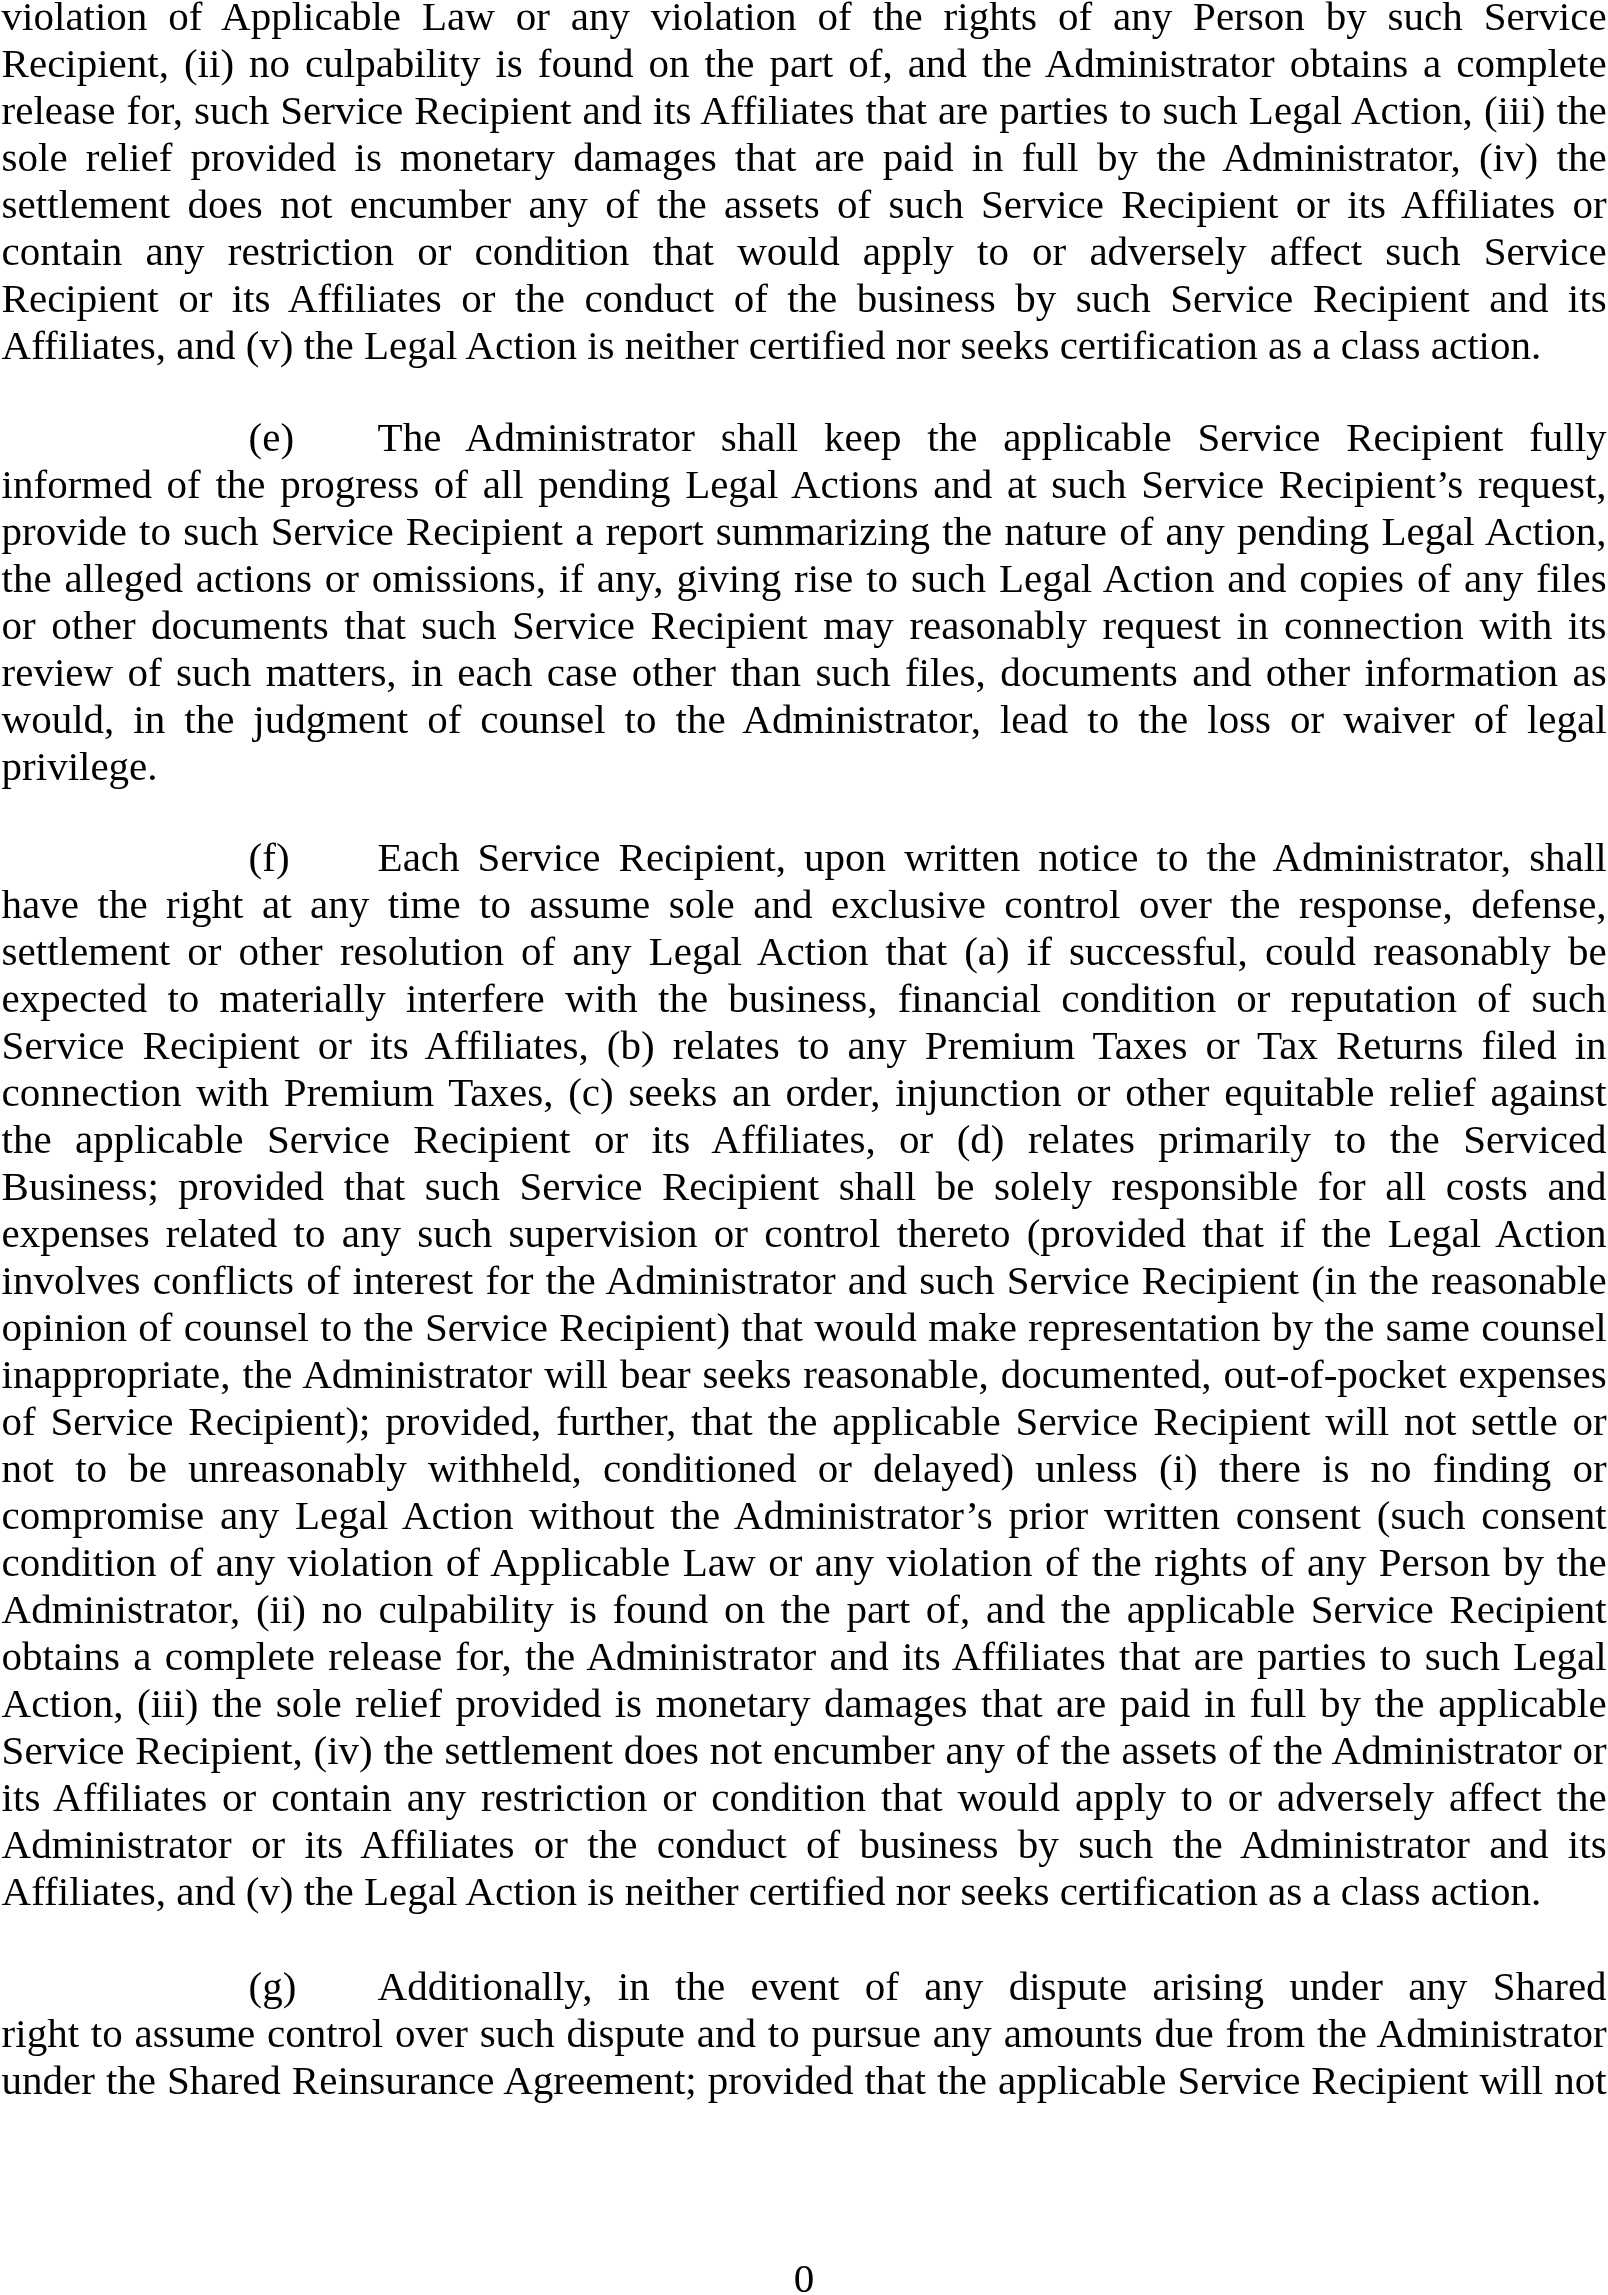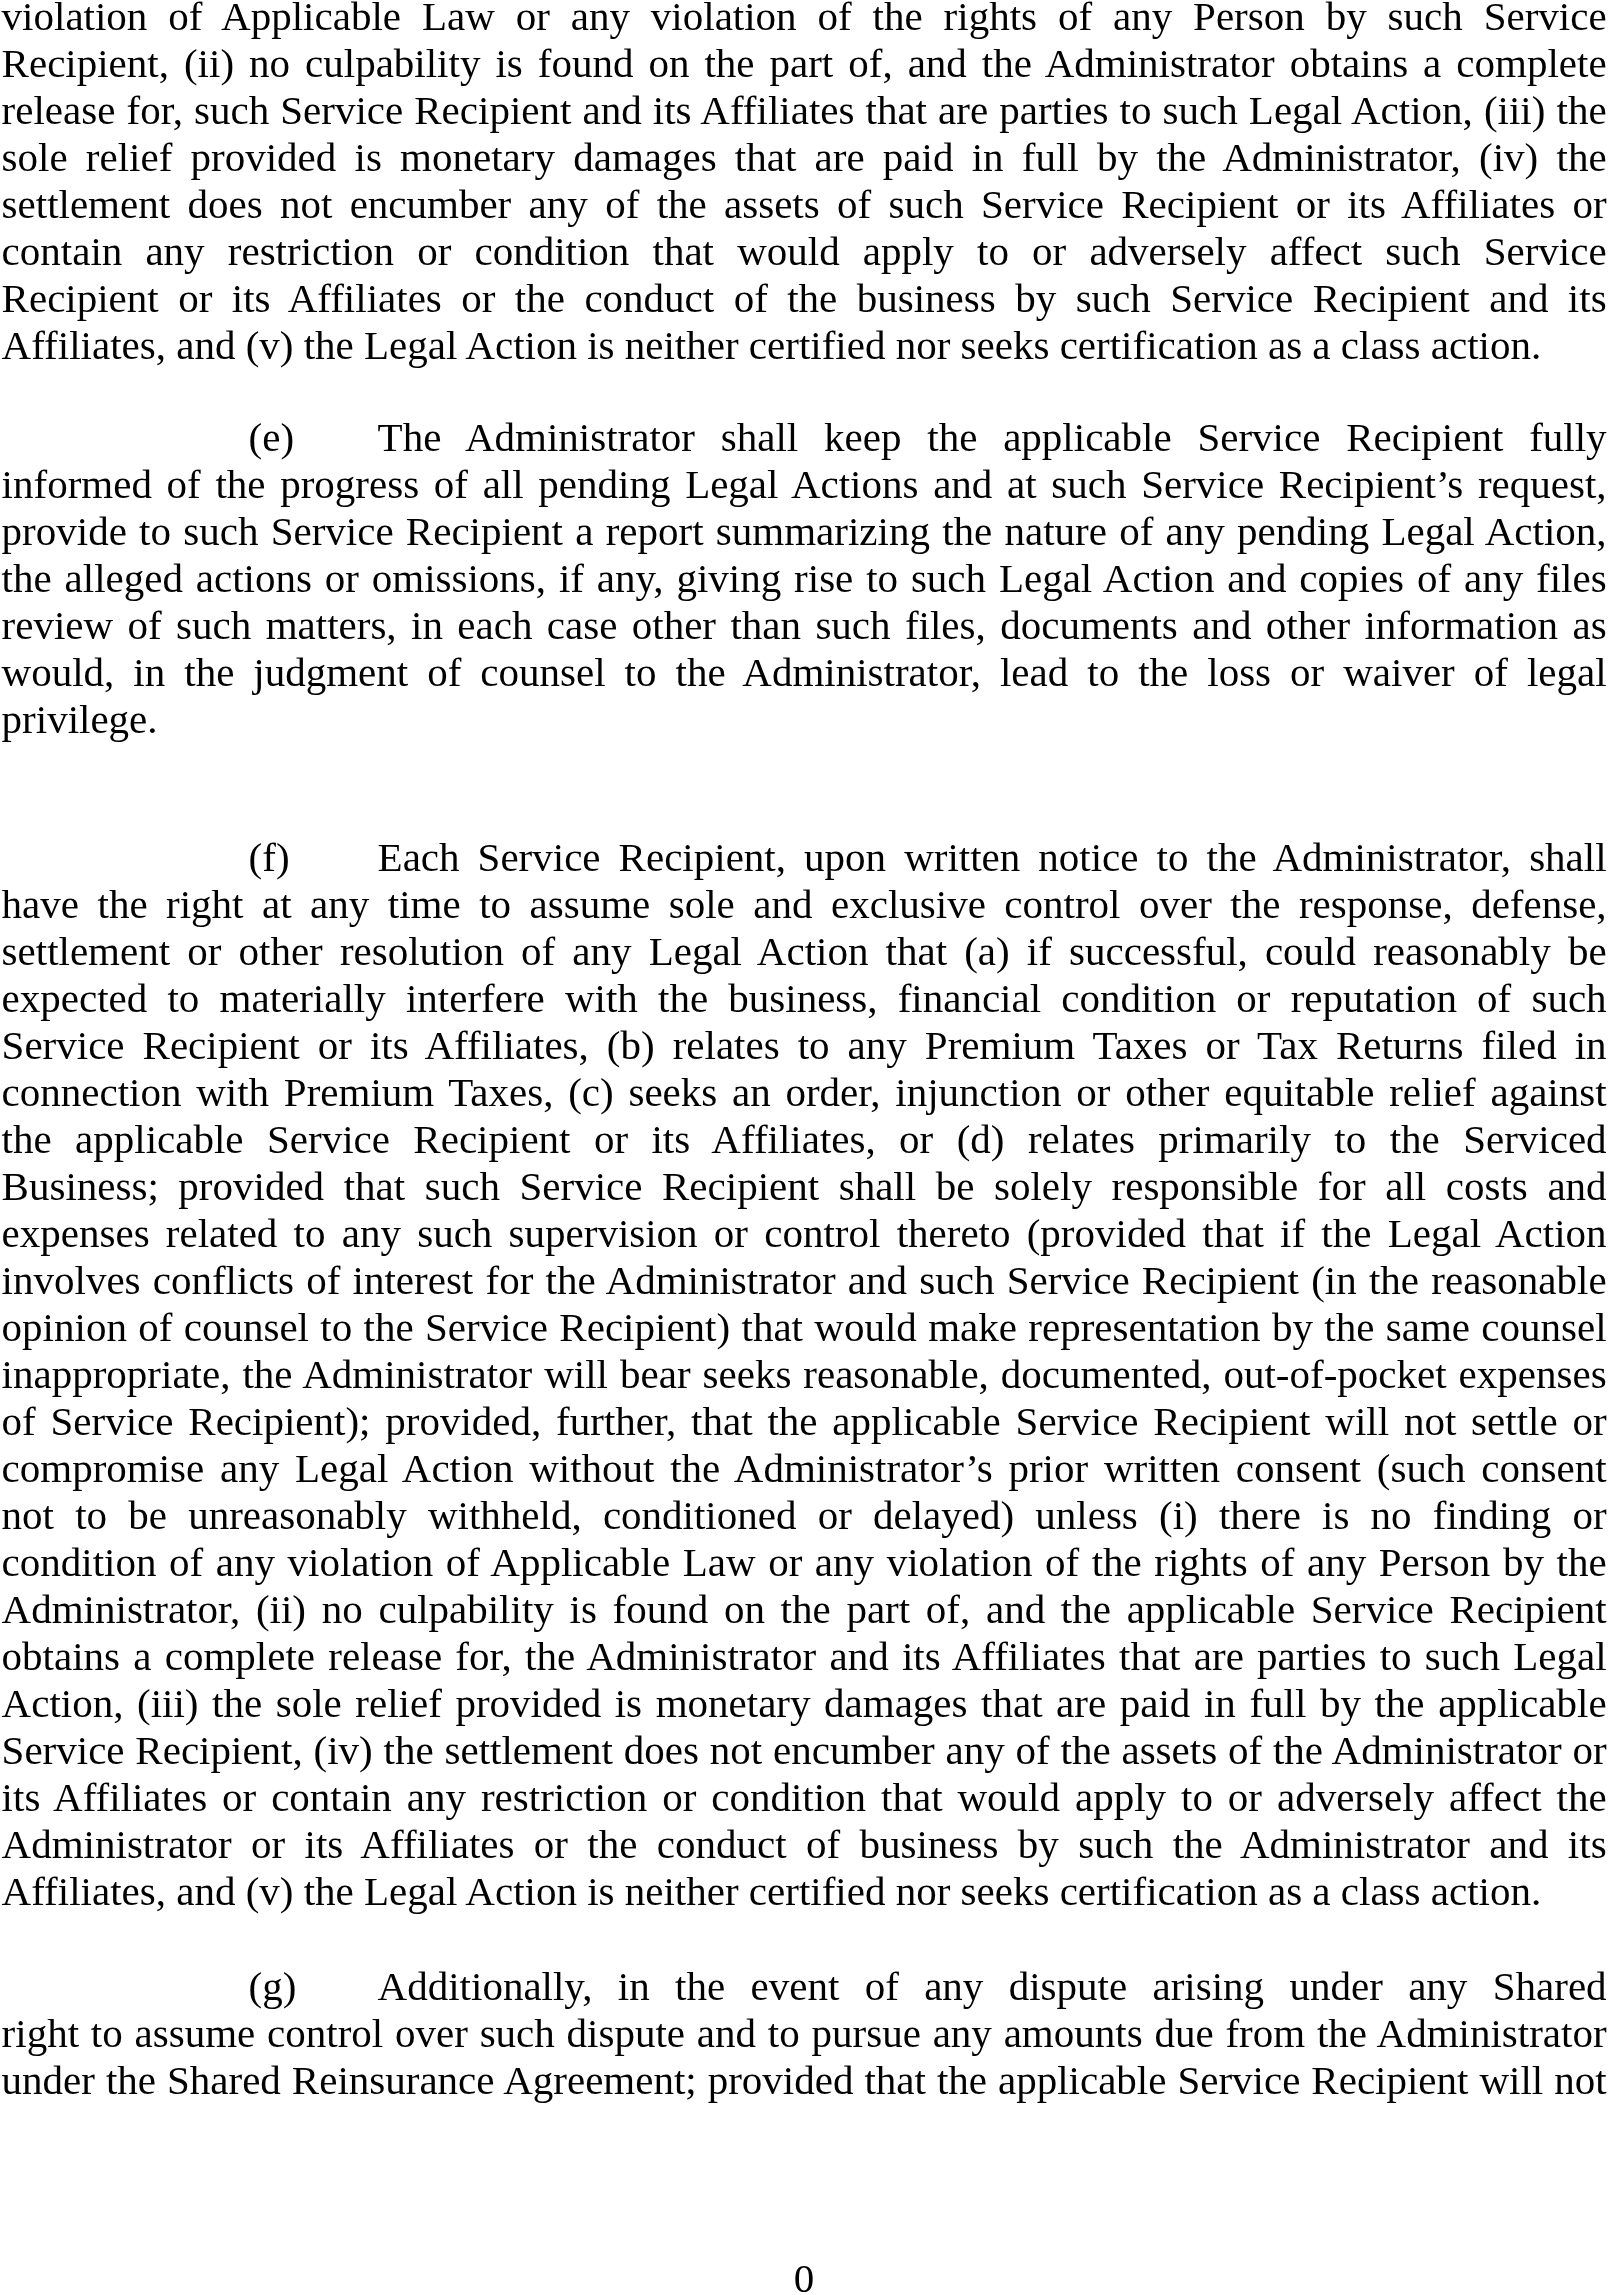--- a/index.html
+++ b/index.html
@@ -84,20 +84,21 @@
   </div>
 
   <div class="para" style="top:414px;">
     <div class="line first-indented">
       <span class="marker">(e)</span>
       <span class="after-marker">The Administrator shall keep the applicable Service Recipient fully</span>
     </div>
     <span class="line">informed of the progress of all pending Legal Actions and at such Service Recipient’s request,</span>
     <span class="line">provide to such Service Recipient a report summarizing the nature of any pending Legal Action,</span>
     <span class="line">the alleged actions or omissions, if any, giving rise to such Legal Action and copies of any files</span>
+    <span class="line">or other documents that such Service Recipient may reasonably request in connection with its</span>
     <span class="line">review of such matters, in each case other than such files, documents and other information as</span>
     <span class="line">would, in the judgment of counsel to the Administrator, lead to the loss or waiver of legal</span>
     <span class="line last">privilege.</span>
   </div>
 
   <div class="para" style="top:834px;">
     <div class="line first-indented">
       <span class="marker">(f)</span>
       <span class="after-marker">Each Service Recipient, upon written notice to the Administrator, shall</span>
     </div>
@@ -106,22 +107,22 @@
     <span class="line">expected to materially interfere with the business, financial condition or reputation of such</span>
     <span class="line">Service Recipient or its Affiliates, (b) relates to any Premium Taxes or Tax Returns filed in</span>
     <span class="line">connection with Premium Taxes, (c) seeks an order, injunction or other equitable relief against</span>
     <span class="line">the applicable Service Recipient or its Affiliates, or (d) relates primarily to the Serviced</span>
     <span class="line">Business; provided that such Service Recipient shall be solely responsible for all costs and</span>
     <span class="line">expenses related to any such supervision or control thereto (provided that if the Legal Action</span>
     <span class="line">involves conflicts of interest for the Administrator and such Service Recipient (in the reasonable</span>
     <span class="line">opinion of counsel to the Service Recipient) that would make representation by the same counsel</span>
     <span class="line">inappropriate, the Administrator will bear seeks reasonable, documented, out-of-pocket expenses</span>
     <span class="line">of Service Recipient); provided, further, that the applicable Service Recipient will not settle or</span>
+    <span class="line">not to be unreasonably withheld, conditioned or delayed) unless (i) there is no finding or</span>
     <span class="line">compromise any Legal Action without the Administrator’s prior written consent (such consent</span>
-    <span class="line">not to be unreasonably withheld, conditioned or delayed) unless (i) there is no finding or</span>
     <span class="line">condition of any violation of Applicable Law or any violation of the rights of any Person by the</span>
     <span class="line">Administrator, (ii) no culpability is found on the part of, and the applicable Service Recipient</span>
     <span class="line">obtains a complete release for, the Administrator and its Affiliates that are parties to such Legal</span>
     <span class="line">Action, (iii) the sole relief provided is monetary damages that are paid in full by the applicable</span>
     <span class="line">Service Recipient, (iv) the settlement does not encumber any of the assets of the Administrator or</span>
     <span class="line">its Affiliates or contain any restriction or condition that would apply to or adversely affect the</span>
     <span class="line">Administrator or its Affiliates or the conduct of business by such the Administrator and its</span>
     <span class="line last">Affiliates, and (v) the Legal Action is neither certified nor seeks certification as a class action.</span>
   </div>
 

